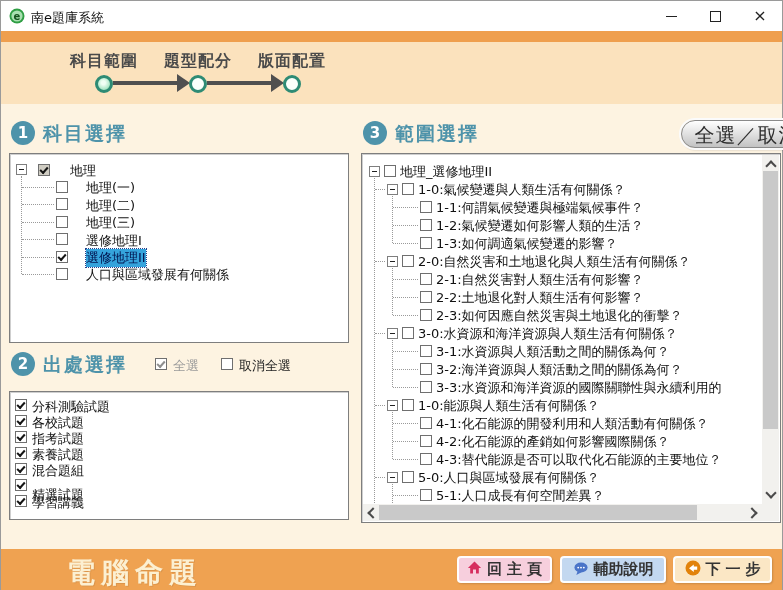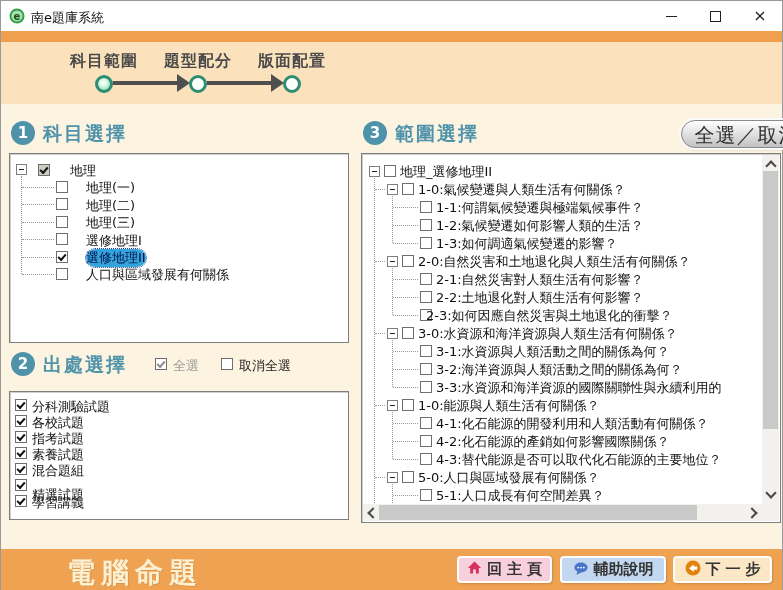--- a/index.html
+++ b/index.html
@@ -159,21 +159,21 @@
             <span class="tlabel" style="left: 75px;">地理(三)</span>
           </div>
           <div class="trow" style="top: 75.6px; height: 17.4px;">
             <span class="hstub" style="left: 11px; width: 32px; top: 8.7px;"></span>
             <span class="cb" style="left: 45px; top: 2.7px;"></span>
             <span class="tlabel" style="left: 75px;">選修地理I</span>
           </div>
           <div class="trow" style="top: 93px; height: 17.4px;">
             <span class="hstub" style="left: 11px; width: 32px; top: 8.7px;"></span>
             <span class="cb checked" style="left: 45px; top: 2.7px;"></span>
-            <span class="tlabel sel" style="left: 75px; border-radius: 9px;">選修地理II</span>
+            <span class="tlabel sel" style="left: 75px;">選修地理II</span>
           </div>
           <div class="trow" style="top: 110.4px; height: 17.4px;">
             <span class="hstub" style="left: 11px; width: 32px; top: 8.7px;"></span>
             <span class="cb" style="left: 45px; top: 2.7px;"></span>
             <span class="tlabel" style="left: 75px;">人口與區域發展有何關係</span>
           </div>
           <div class="vline" style="left: 10px; top: 21.4px; height: 97.7px;"></div>
         </div>
     </div>
 
@@ -265,21 +265,21 @@
             <span class="tlabel" style="left: 73px;">2-1:自然災害對人類生活有何影響？</span>
           </div>
           <div class="trow" style="top: 133px; height: 18px;">
             <span class="hstub" style="left: 30px; width: 25px; top: 9px;"></span>
             <span class="cb" style="left: 57px; top: 3px;"></span>
             <span class="tlabel" style="left: 73px;">2-2:土地退化對人類生活有何影響？</span>
           </div>
           <div class="trow" style="top: 151px; height: 18px;">
             <span class="hstub" style="left: 30px; width: 25px; top: 9px;"></span>
             <span class="cb" style="left: 57px; top: 3px;"></span>
-            <span class="tlabel" style="left: 63px;">2-3:如何因應自然災害與土地退化的衝擊？</span>
+            <span class="tlabel" style="left: 73px;">2-3:如何因應自然災害與土地退化的衝擊？</span>
           </div>
           <div class="trow" style="top: 169px; height: 18px;">
             <span class="hstub" style="left: 12px; width: 10px; top: 9px;"></span>
             <span class="expander" style="left: 24px; top: 3.5px;"></span>
             <span class="cb" style="left: 39px; top: 3px;"></span>
             <span class="tlabel" style="left: 55px;">3-0:水資源和海洋資源與人類生活有何關係？</span>
           </div>
           <div class="trow" style="top: 187px; height: 18px;">
             <span class="hstub" style="left: 30px; width: 25px; top: 9px;"></span>
             <span class="cb" style="left: 57px; top: 3px;"></span>

